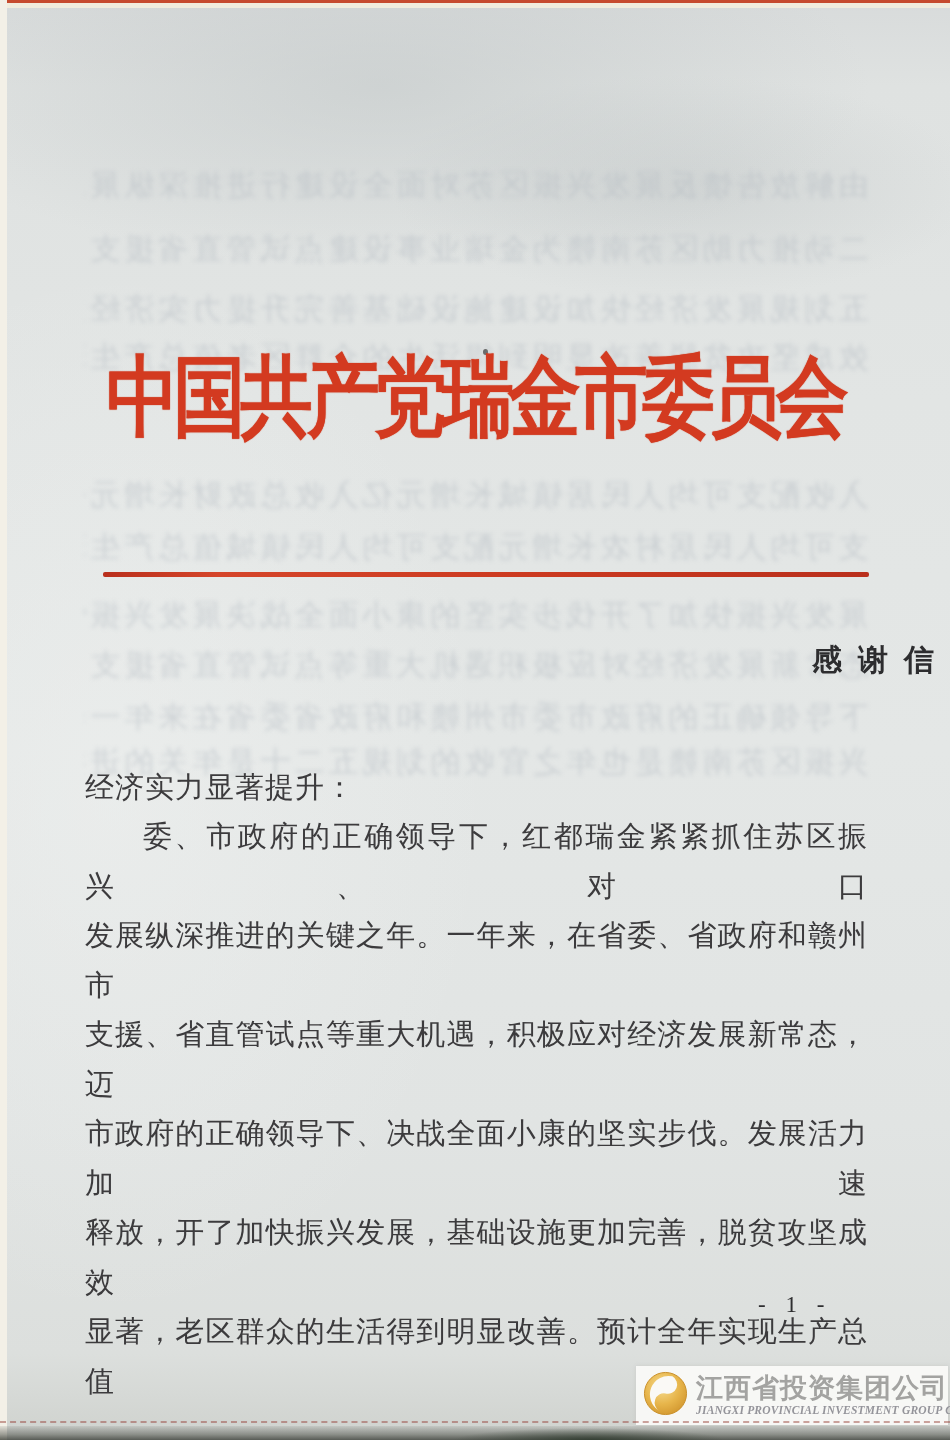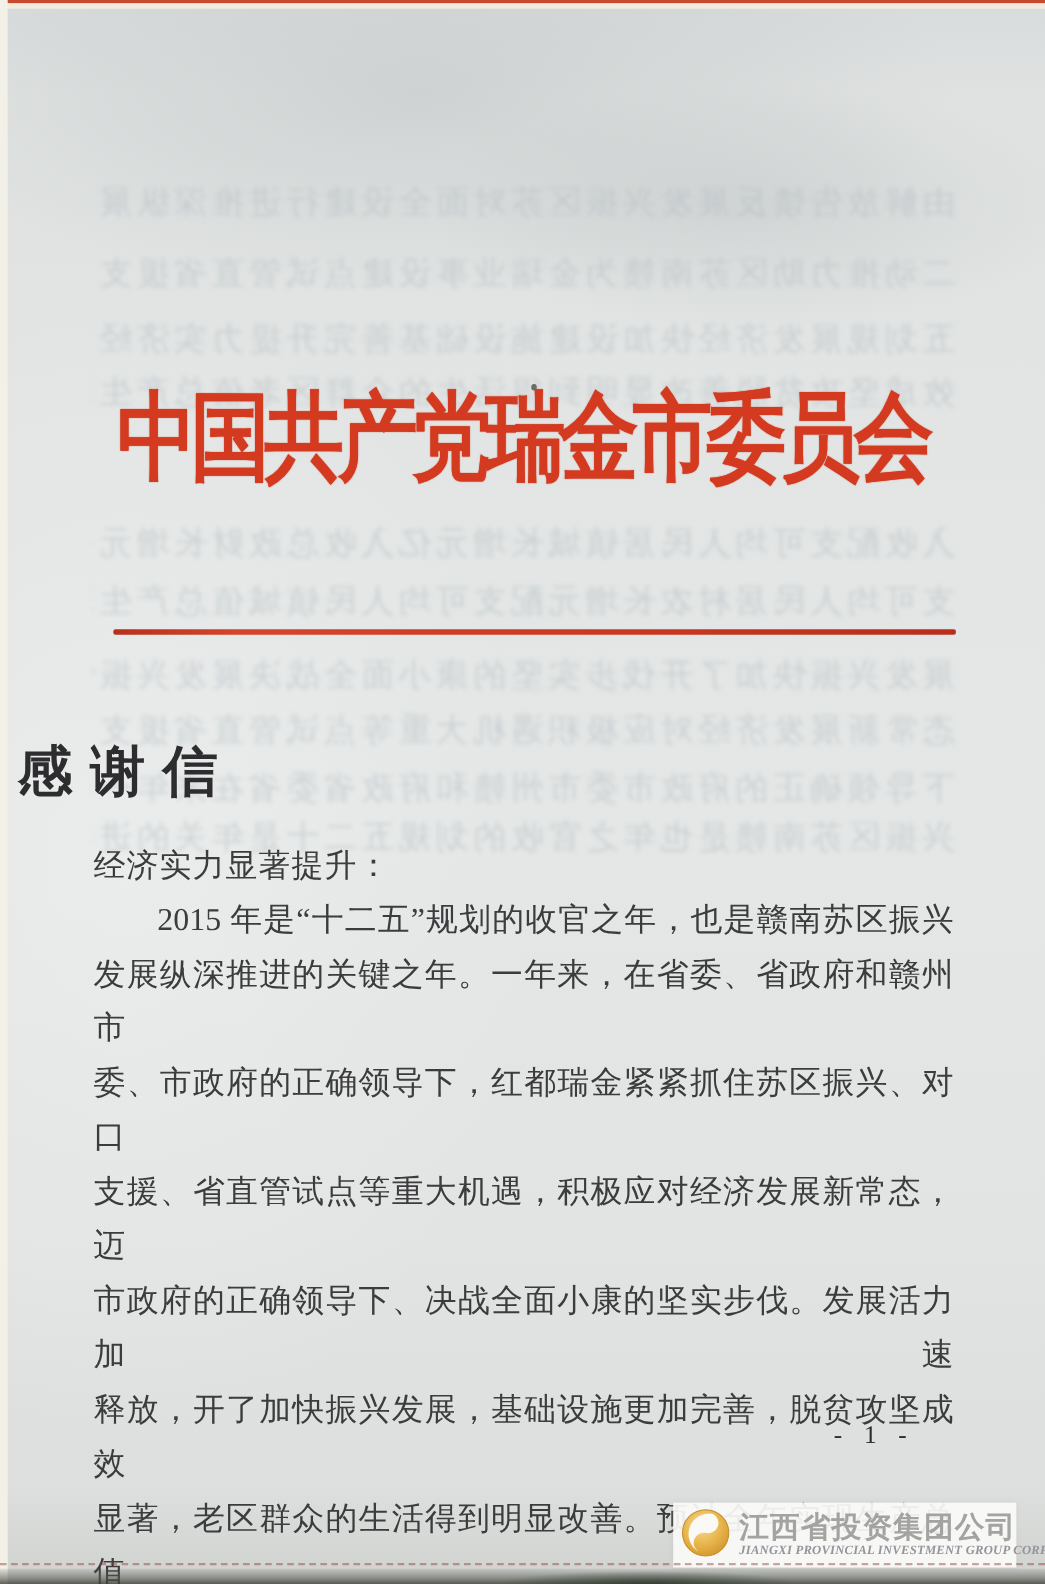--- a/index.html
+++ b/index.html
@@ -53,43 +53,43 @@
     transform: scaleY(1.22); transform-origin: 50% 60%;
     white-space: nowrap;
     text-shadow: 0 0 1px #c93518;
   }
   .divider {
     position: absolute; left: 103px; top: 572px; width: 766px; height: 5px;
     background: linear-gradient(90deg, #b92f1c, #d5452a 15%, #cc3a20 55%, #b92f1c);
     border-radius: 2px;
   }
   .doc-title {
-    position: absolute; left: 0; top: 668px; width: 100%;
-    text-align: left;
-    font-size: 50px; font-weight: 700; letter-spacing: 16px; text-indent: 16px;
+    position: absolute; left: 0; top: 640px; width: 100%;
+    text-align: right;
+    font-size: 30px; font-weight: 700; letter-spacing: 16px; text-indent: 16px;
     color: #2d2d2f;
   }
 
   
   .content { position: absolute; left: 85px; top: 762px; width: 782px; color: #3c3b3d; }
   .salutation { font-size: 29px; line-height: 50px; letter-spacing: 1px; }
   .body-line {
     font-size: 29px; line-height: 49.5px;
     text-align: justify; text-align-last: justify;
   }
   .paragraph div.body-line:first-of-type { text-indent: 58px; }
 
   .page-number {
     position: absolute; left: 758px; top: 1292px;
     font-size: 23px; letter-spacing: 7px; color: #2e2e30; white-space: nowrap;
   }
 
   
   .watermark {
-    position: absolute; left: 612px; top: 1366px; width: 312px; height: 59px;
+    position: absolute; left: 636px; top: 1366px; width: 312px; height: 59px;
     background: rgba(250,250,247,.93);
     display: flex; align-items: center; gap: 7px; padding-left: 6px;
     box-shadow: 0 0 4px rgba(180,180,175,.4);
   }
   .wm-text { display: flex; flex-direction: column; line-height: 1; }
   .wm-cn {
     font-family: "Liberation Sans", "DejaVu Sans", sans-serif;
     font-size: 27px; font-weight: 700; letter-spacing: 1px; color: #a3a3a1;
     white-space: nowrap;
   }
@@ -136,25 +136,24 @@
 
   <div class="letterhead">中国共产党瑞金市委员会</div>
   <div class="divider"></div>
 
   <div class="doc-title">感谢信</div>
 
   <div class="content">
     <div class="salutation">经济实力显著提升：</div>
     <div class="paragraph">
 
-        <div class="body-line">2015 年是“十二五”规划的收官之年，也是赣南苏区振兴</div>
+
+        <div class="body-line">委、市政府的正确领导下，红都瑞金紧紧抓住苏区振兴、对口</div>
 
         <div class="body-line">发展纵深推进的关键之年。一年来，在省委、省政府和赣州市</div>
-
-        <div class="body-line">委、市政府的正确领导下，红都瑞金紧紧抓住苏区振兴、对口</div>
 
         <div class="body-line">支援、省直管试点等重大机遇，积极应对经济发展新常态，迈</div>
 
         <div class="body-line">市政府的正确领导下、决战全面小康的坚实步伐。发展活力加速</div>
 
         <div class="body-line">释放，开了加快振兴发展，基础设施更加完善，脱贫攻坚成效</div>
 
         <div class="body-line">显著，老区群众的生活得到明显改善。预计全年实现生产总值</div>
 
       </div>

